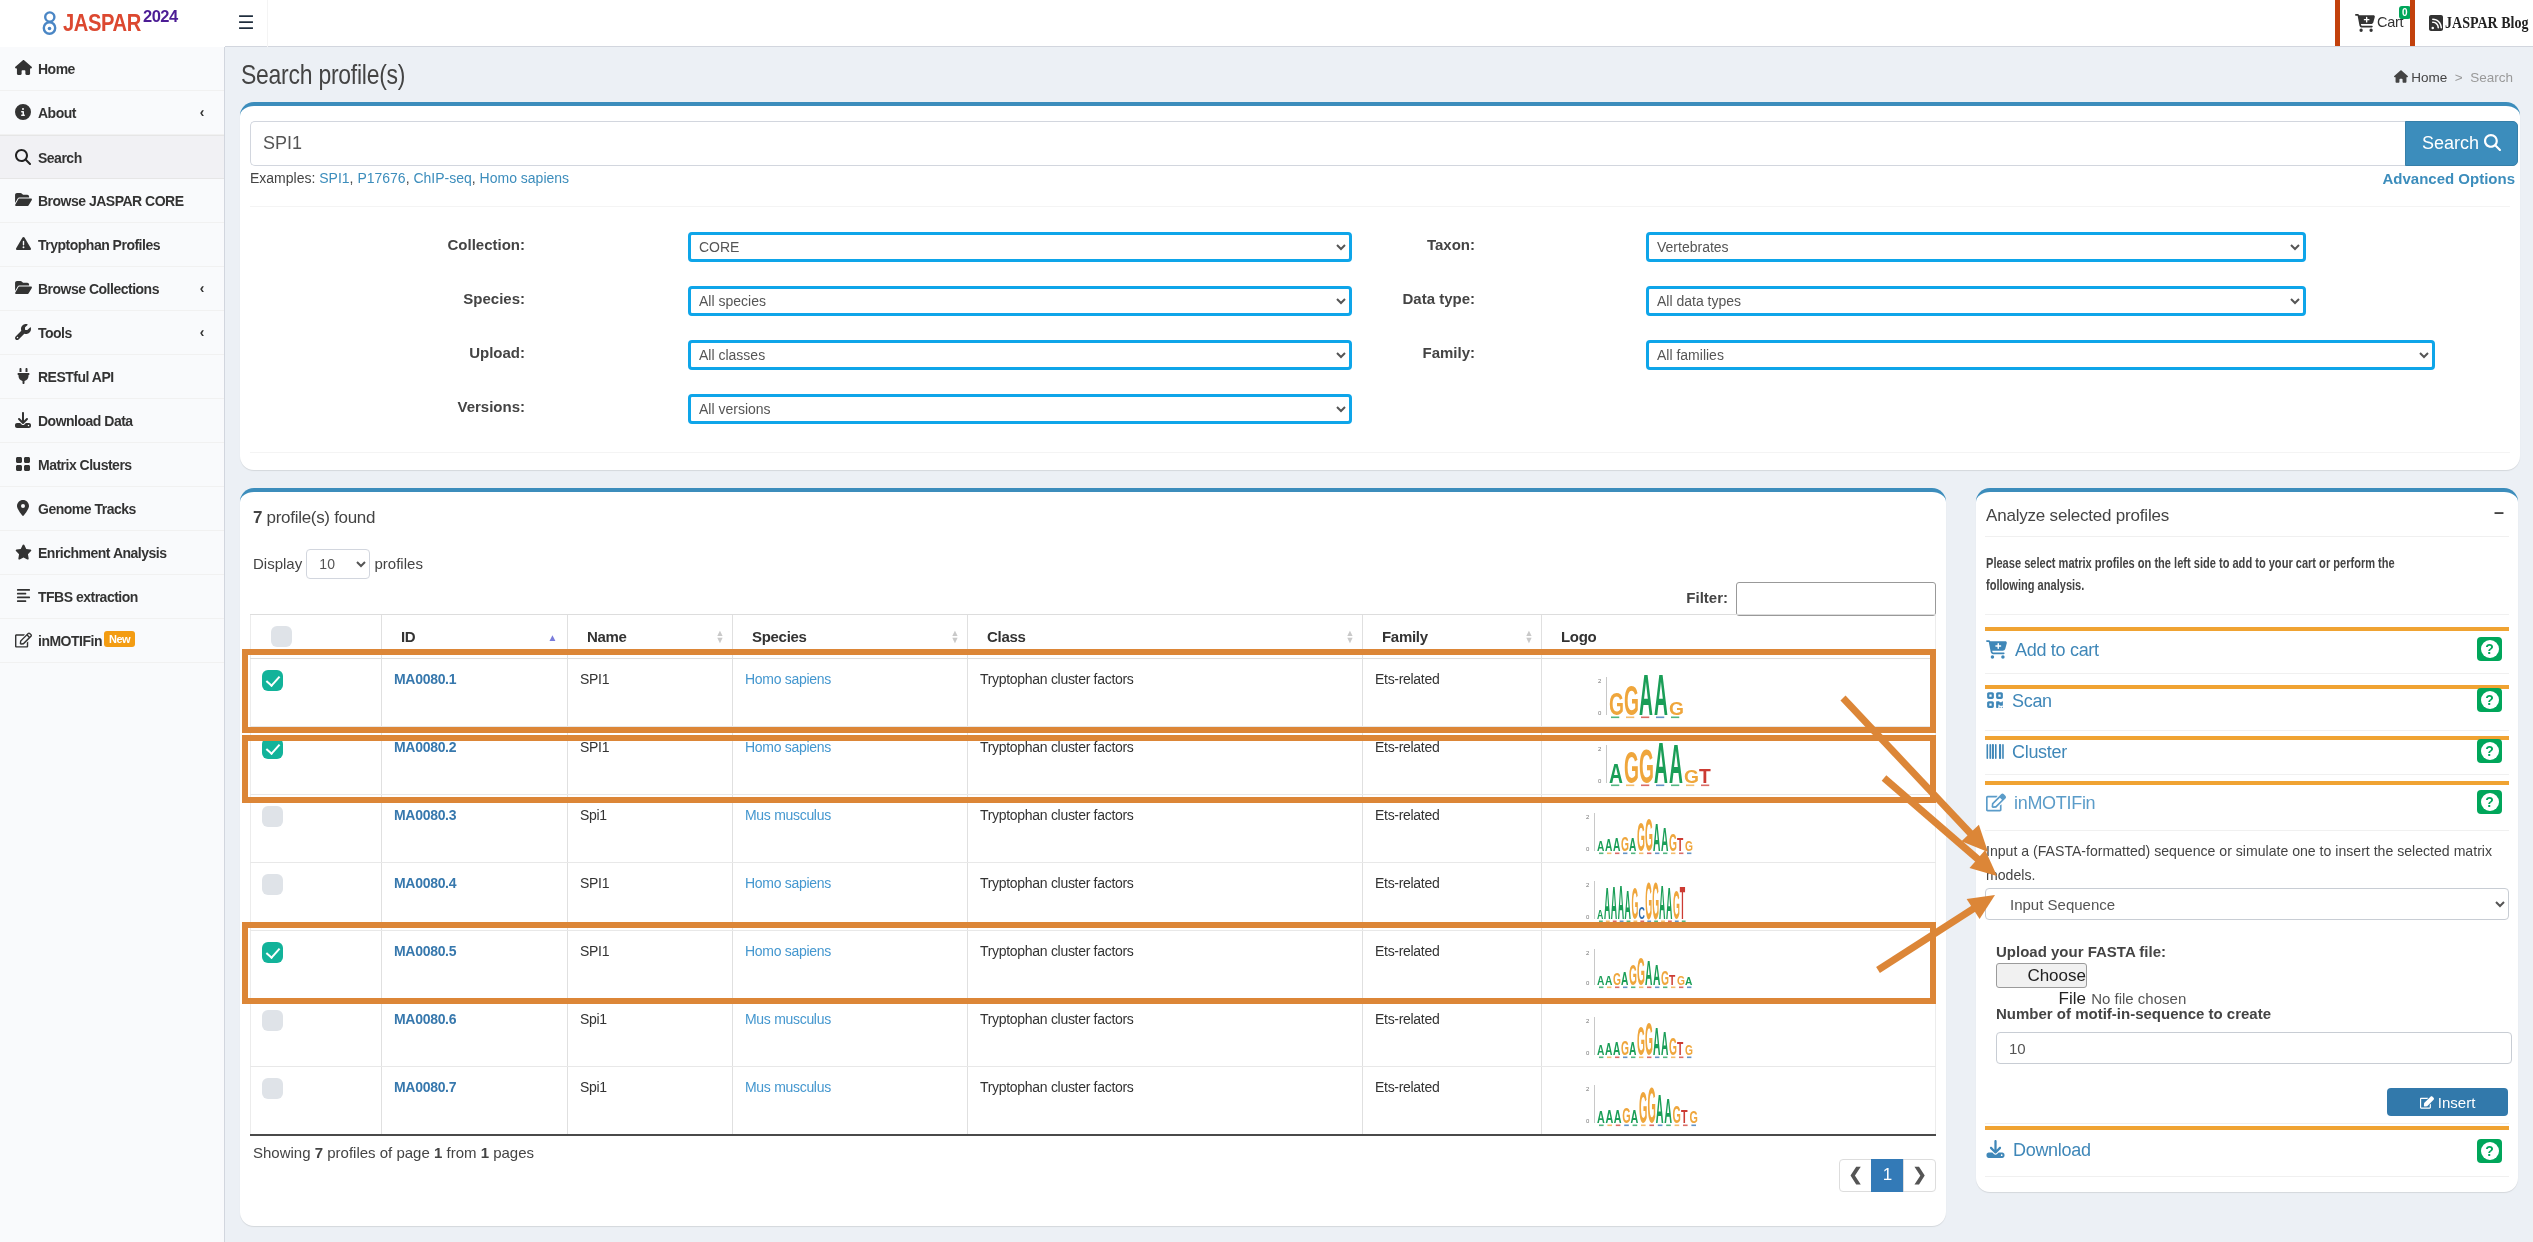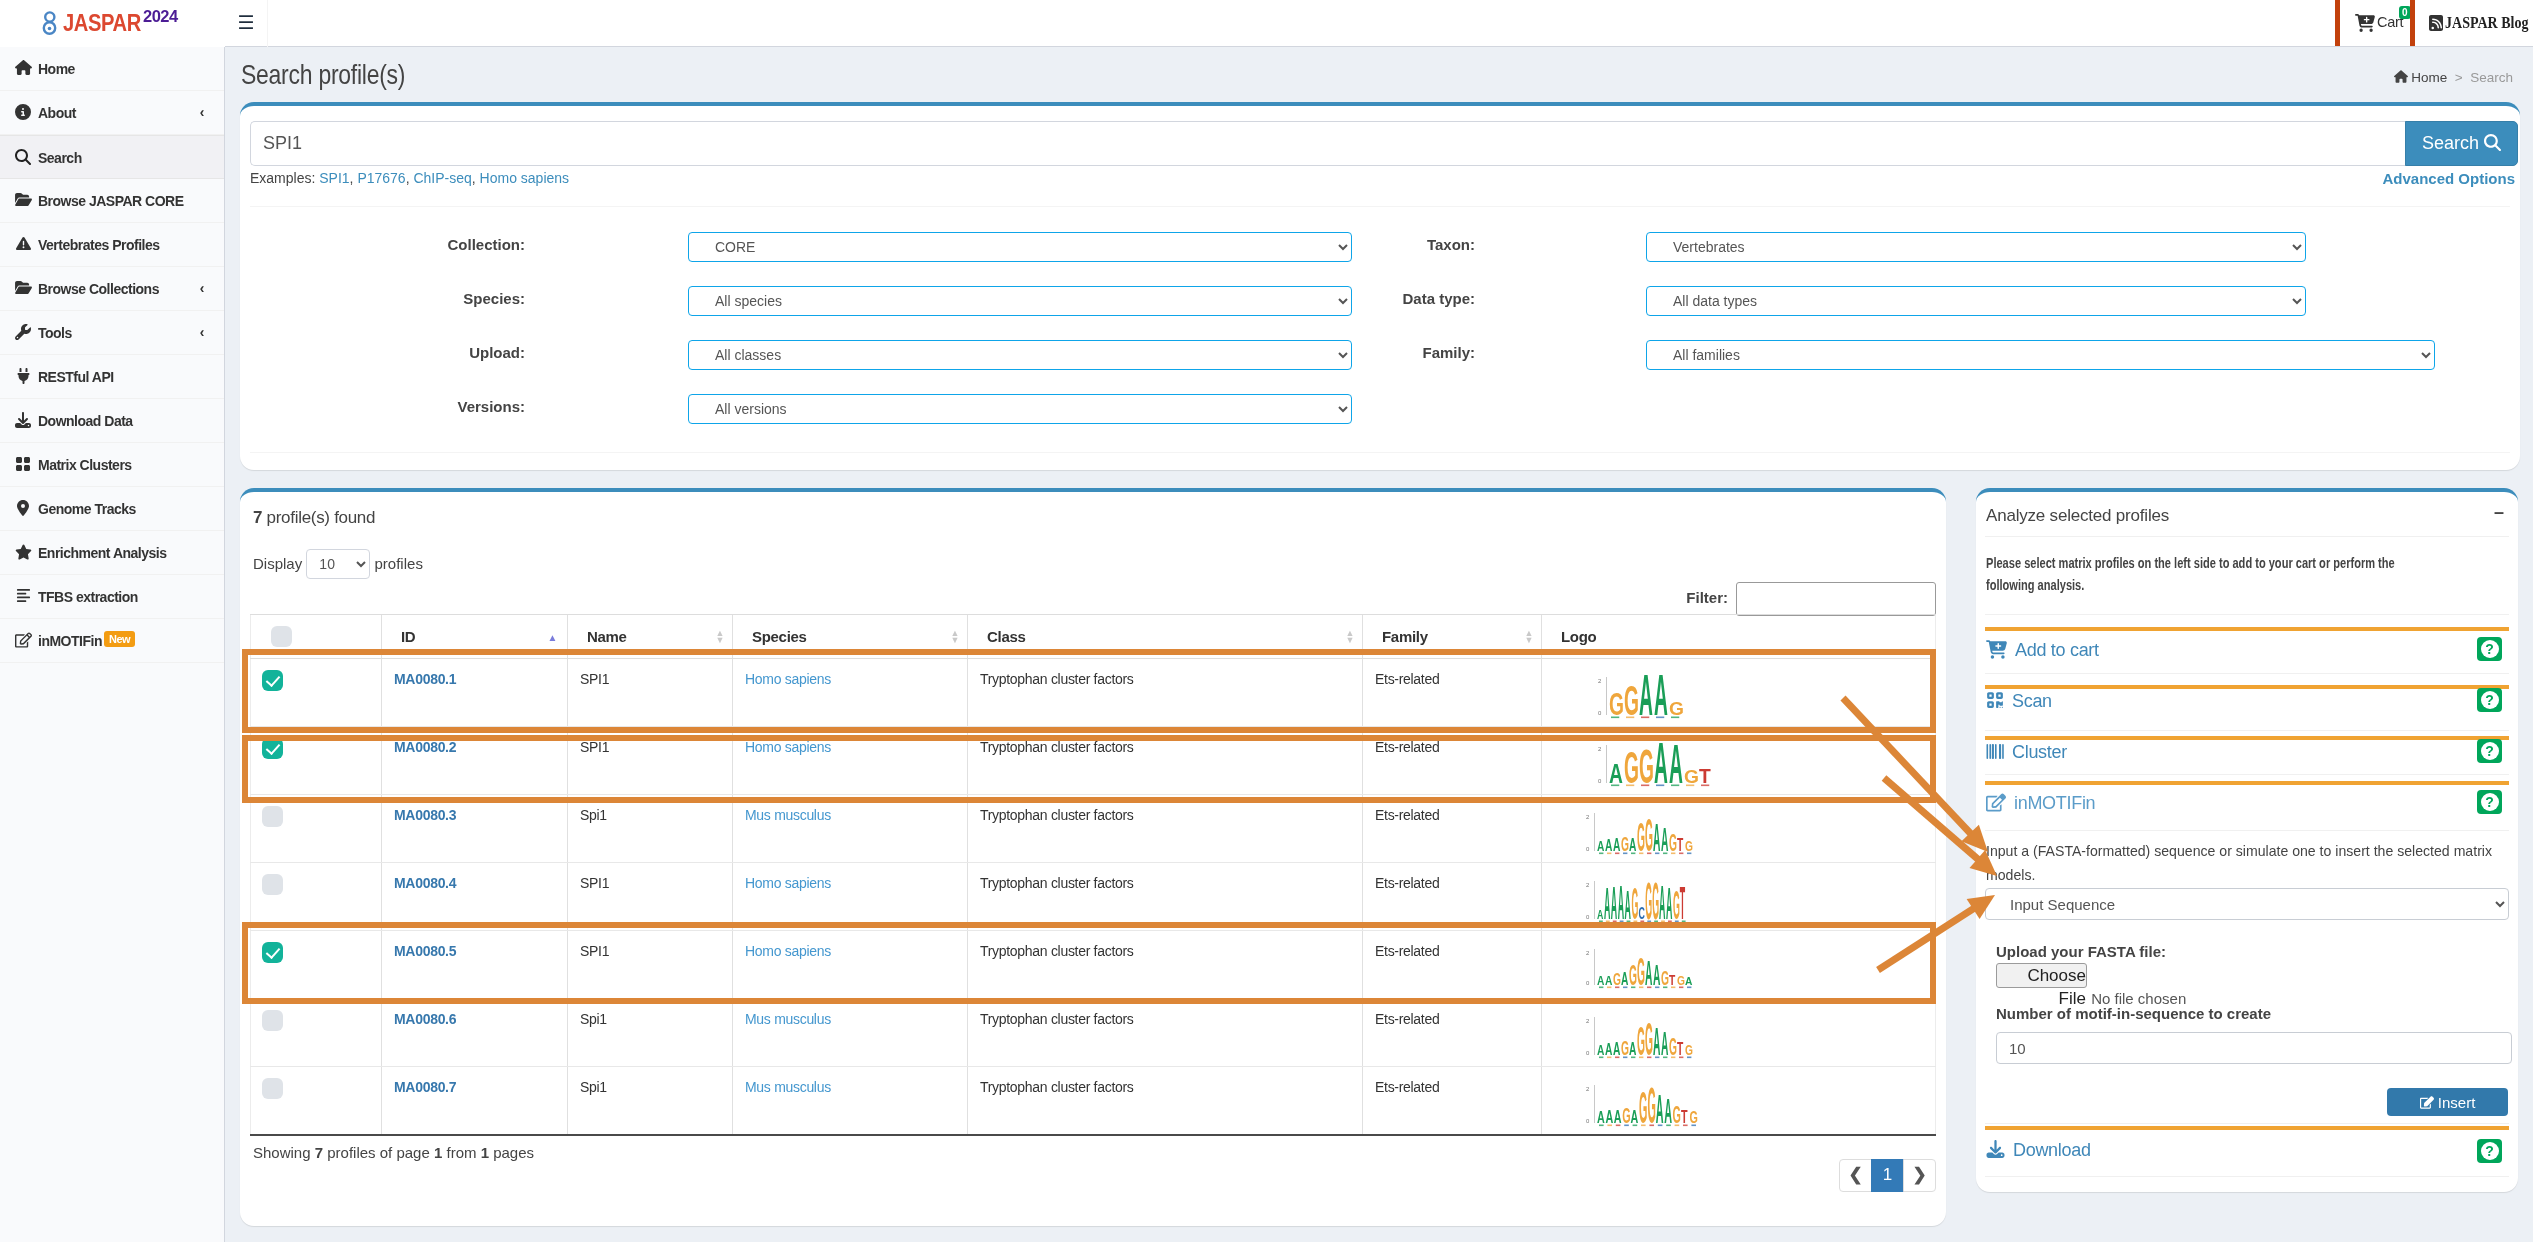--- a/index.html
+++ b/index.html
@@ -33,21 +33,21 @@
 .card{position:absolute;background:#fff;border-top:4px solid #3c8dbc;box-shadow:0 1px 1px rgba(0,0,0,.1);border-radius:14px}
 #searchcard{left:240px;top:102px;width:2280px;height:368px}
 #searchinput{position:absolute;left:10px;top:15px;width:2157px;height:45px;border:1px solid #d2d6de;border-right:none;border-radius:5px 0 0 5px;font-size:18px;color:#555;padding-left:12px;font-family:"Liberation Sans",sans-serif}
 #searchbtn{position:absolute;right:2px;top:15px;width:113px;height:45px;background:#3c8dbc;border:1px solid #367fa9;border-radius:0 5px 5px 0;color:#fff;font-size:18px;text-align:center;line-height:43px}
 #examples{position:absolute;left:10px;top:64px;font-size:14px;color:#444}
 #examples b{font-weight:normal}
 #examples a{color:#3c8dbc;text-decoration:none}
 #advopt{position:absolute;right:5px;top:64px;font-size:15px;font-weight:bold;color:#3c8dbc}
 .divider{position:absolute;left:10px;right:10px;height:1px;background:#f4f4f4}
 .flabel{position:absolute;font-size:15px;font-weight:bold;color:#444;text-align:right}
-.fselect{position:absolute;height:30px;border:1px solid #0ea5e9;border-radius:4px;background:#fff;color:#555;font-size:14px;padding-left:22px;font-family:"Liberation Sans",sans-serif}
+.fselect{position:absolute;height:30px;border:3px solid #0ea5e9;border-radius:4px;background:#fff;color:#555;font-size:14px;padding-left:4px;font-family:"Liberation Sans",sans-serif}
 
 #resultscard{left:240px;top:488px;width:1706px;height:738px}
 #rescount{position:absolute;left:13px;top:16px;font-size:17px;color:#444;letter-spacing:-.3px}
 #displayrow{position:absolute;left:13px;top:57px;font-size:15px;color:#444}
 #displayrow select{width:64px;height:30px;border:1px solid #d2d6de;border-radius:4px;color:#555;font-size:14px;padding-left:8px;font-family:"Liberation Sans",sans-serif;background:#fff}
 #filterrow{position:absolute;right:10px;top:90px;font-size:15px;color:#444;font-weight:bold}
 #filterrow input{width:200px;height:34px;border:1px solid #999;border-radius:3px;margin-left:8px;vertical-align:middle}
 
 #rtable{position:absolute;left:10px;top:122px;width:1686px;border-collapse:collapse;font-size:14px;letter-spacing:-.3px;color:#333;border:1px solid #ececec;border-bottom:2px solid #4a4a4a}
 #rtable th{border-bottom:1px solid #ddd;border-top:1px solid #ddd;text-align:left;font-size:15px;color:#333;height:44px;position:relative;padding-left:19px}
@@ -140,21 +140,21 @@
     <div class="sitem " style="top:132px">
       <span class="ic"><svg width="17" height="15" viewBox="0 0 576 512">
           <path fill="#333" d="M88.7 223.8L0 375.8V96C0 60.7 28.7 32 64 32H181.5c17 0 33.3 6.7 45.3 18.7l26.5 26.5c12 12 28.3 18.7 45.3 18.7H416c35.3 0 64 28.7 64 64v32H144c-22.8 0-43.8 12.1-55.3 31.8zm27.6 16.1C122.1 230 132.6 224 144 224H544c11.5 0 22 6.1 27.7 16.1s5.7 22.2-.1 32.1l-112 192C453.9 474 443.4 480 432 480H32c-11.5 0-22-6.1-27.7-16.1s-5.7-22.2 .1-32.1l112-192z"></path>
         </svg></span>
       <span class="lbl">Browse JASPAR CORE</span>
     </div>
     <div class="sitem " style="top:176px">
       <span class="ic"><svg width="17" height="15" viewBox="0 0 512 512">
           <path fill="#333" d="M256 32c14.2 0 27.3 7.5 34.5 19.8l216 368c7.3 12.4 7.3 27.7 .2 40.1S486.3 480 472 480H40c-14.3 0-27.6-7.7-34.7-20.1s-7-27.8 .2-40.1l216-368C228.7 39.5 241.8 32 256 32zm0 128c-13.3 0-24 10.7-24 24V296c0 13.3 10.7 24 24 24s24-10.7 24-24V184c0-13.3-10.7-24-24-24zm32 224a32 32 0 1 0 -64 0 32 32 0 1 0 64 0z"></path>
         </svg></span>
-      <span class="lbl">Vertebrates Profiles</span>
+      <span class="lbl">Tryptophan Profiles</span>
     </div>
     <div class="sitem " style="top:220px">
       <span class="ic"><svg width="17" height="15" viewBox="0 0 576 512">
           <path fill="#333" d="M88.7 223.8L0 375.8V96C0 60.7 28.7 32 64 32H181.5c17 0 33.3 6.7 45.3 18.7l26.5 26.5c12 12 28.3 18.7 45.3 18.7H416c35.3 0 64 28.7 64 64v32H144c-22.8 0-43.8 12.1-55.3 31.8zm27.6 16.1C122.1 230 132.6 224 144 224H544c11.5 0 22 6.1 27.7 16.1s5.7 22.2-.1 32.1l-112 192C453.9 474 443.4 480 432 480H32c-11.5 0-22-6.1-27.7-16.1s-5.7-22.2 .1-32.1l112-192z"></path>
         </svg></span>
       <span class="lbl">Browse Collections</span>
       <span class="chev">‹</span>
     </div>
     <div class="sitem " style="top:264px">
       <span class="ic"><svg width="16" height="16" viewBox="0 0 512 512">

